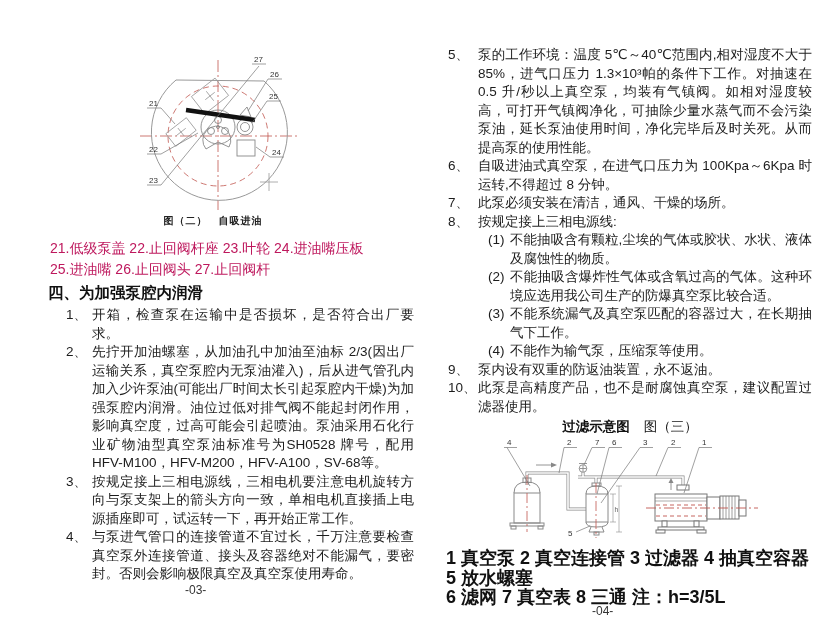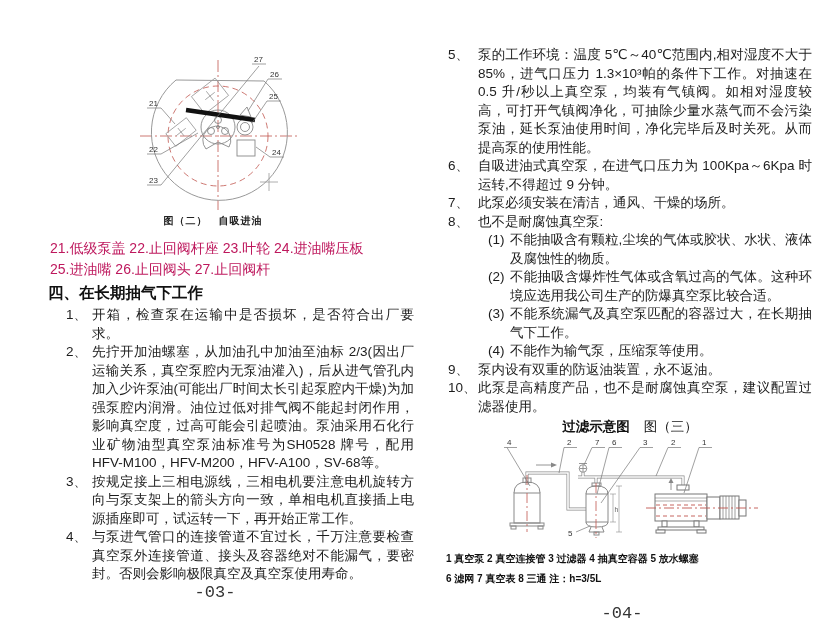--- a/index.html
+++ b/index.html
@@ -20,23 +20,23 @@
   .subitem .num{flex:0 0 22px;}
   .subitem .txt{flex:1;text-align:justify;}
   
   .fig2-caption{left:48px;top:214px;width:330px;text-align:center;
     font-family:"Liberation Serif","DejaVu Serif",serif;font-weight:bold;
     font-size:10px;color:#222;letter-spacing:1px;}
   .fig3-title{left:448px;top:418px;width:364px;text-align:center;
     font-family:"Liberation Serif","DejaVu Serif",serif;font-size:13.5px;color:#111;}
   .fig3-title .t-bold{font-weight:bold;}
   .fig3-title .t-fig{margin-left:14px;font-weight:normal;}
-  .fig3-caption{left:446px;top:549px;width:372px;font-size:10px;line-height:19.5px;
+  .fig3-caption{left:446px;top:549px;width:372px;font-size:18px;line-height:19.5px;
     font-weight:bold;color:#111;}
-  .pagenum{font-size:17px;color:#333;width:60px;text-align:center;font-family:Liberation Mono, monospace;}
+  .pagenum{font-size:12px;color:#333;width:60px;}
   .pn-left{left:185px;top:583px;}
   .pn-right{left:592px;top:583px;margin-top:21px;}
   svg text{font-family:"Liberation Sans","DejaVu Sans",sans-serif;}
 </style>
 </head>
 <body>
 
 <div class="sheet">
 
   <svg class="abs" style="left:48px;top:36px;" width="330" height="178" viewBox="0 0 330 178">
@@ -112,21 +112,21 @@
     </g>
   </svg>
 
   <div class="abs fig2-caption">图（二）　自吸进油</div>
 
   <div class="abs parts">
     <div>21.低级泵盖 22.止回阀杆座 23.叶轮 24.进油嘴压板</div>
     <div>25.进油嘴 26.止回阀头 27.止回阀杆</div>
   </div>
 
-  <div class="abs heading">四、在长期抽气下工作</div>
+  <div class="abs heading">四、为加强泵腔内润滑</div>
 
   <div class="abs items items-left">
     <div class="item">
       <span class="num">1、</span>
       <span class="txt">开箱，检查泵在运输中是否损坏，是否符合出厂要求。</span>
     </div>
     <div class="item">
       <span class="num">2、</span>
       <span class="txt">先拧开加油螺塞，从加油孔中加油至油标 2/3(因出厂运输关系，真空泵腔内无泵油灌入)，后从进气管孔内加入少许泵油(可能出厂时间太长引起泵腔内干燥)为加强泵腔内润滑。油位过低对排气阀不能起封闭作用，影响真空度，过高可能会引起喷油。泵油采用石化行业矿物油型真空泵油标准号为SH0528 牌号，配用 HFV-M100，HFV-M200，HFV-A100，SV-68等。</span>
     </div>
@@ -142,29 +142,29 @@
 
   <div class="abs pagenum pn-left">-03-</div>
 
   <div class="abs items items-right">
     <div class="item">
       <span class="num">5、</span>
       <span class="txt">泵的工作环境：温度 5℃～40℃范围内,相对湿度不大于 85%，进气口压力 1.3×10³帕的条件下工作。对抽速在 0.5 升/秒以上真空泵，均装有气镇阀。如相对湿度较高，可打开气镇阀净化，可抽除少量水蒸气而不会污染泵油，延长泵油使用时间，净化完毕后及时关死。从而提高泵的使用性能。</span>
     </div>
     <div class="item">
       <span class="num">6、</span>
-      <span class="txt">自吸进油式真空泵，在进气口压力为 100Kpa～6Kpa 时运转,不得超过 9 分钟。</span>
+      <span class="txt">自吸进油式真空泵，在进气口压力为 100Kpa～6Kpa 时运转,不得超过 8 分钟。</span>
     </div>
     <div class="item">
       <span class="num">7、</span>
       <span class="txt">此泵必须安装在清洁，通风、干燥的场所。</span>
     </div>
     <div class="item">
       <span class="num">8、</span>
-      <span class="txt">也不是耐腐蚀真空泵:</span>
+      <span class="txt">按规定接上三相电源线:</span>
     </div>
     <div class="subitem">
       <span class="num">(1)</span>
       <span class="txt">不能抽吸含有颗粒,尘埃的气体或胶状、水状、液体及腐蚀性的物质。</span>
     </div>
     <div class="subitem">
       <span class="num">(2)</span>
       <span class="txt">不能抽吸含爆炸性气体或含氧过高的气体。这种环境应选用我公司生产的防爆真空泵比较合适。</span>
     </div>
     <div class="subitem">

